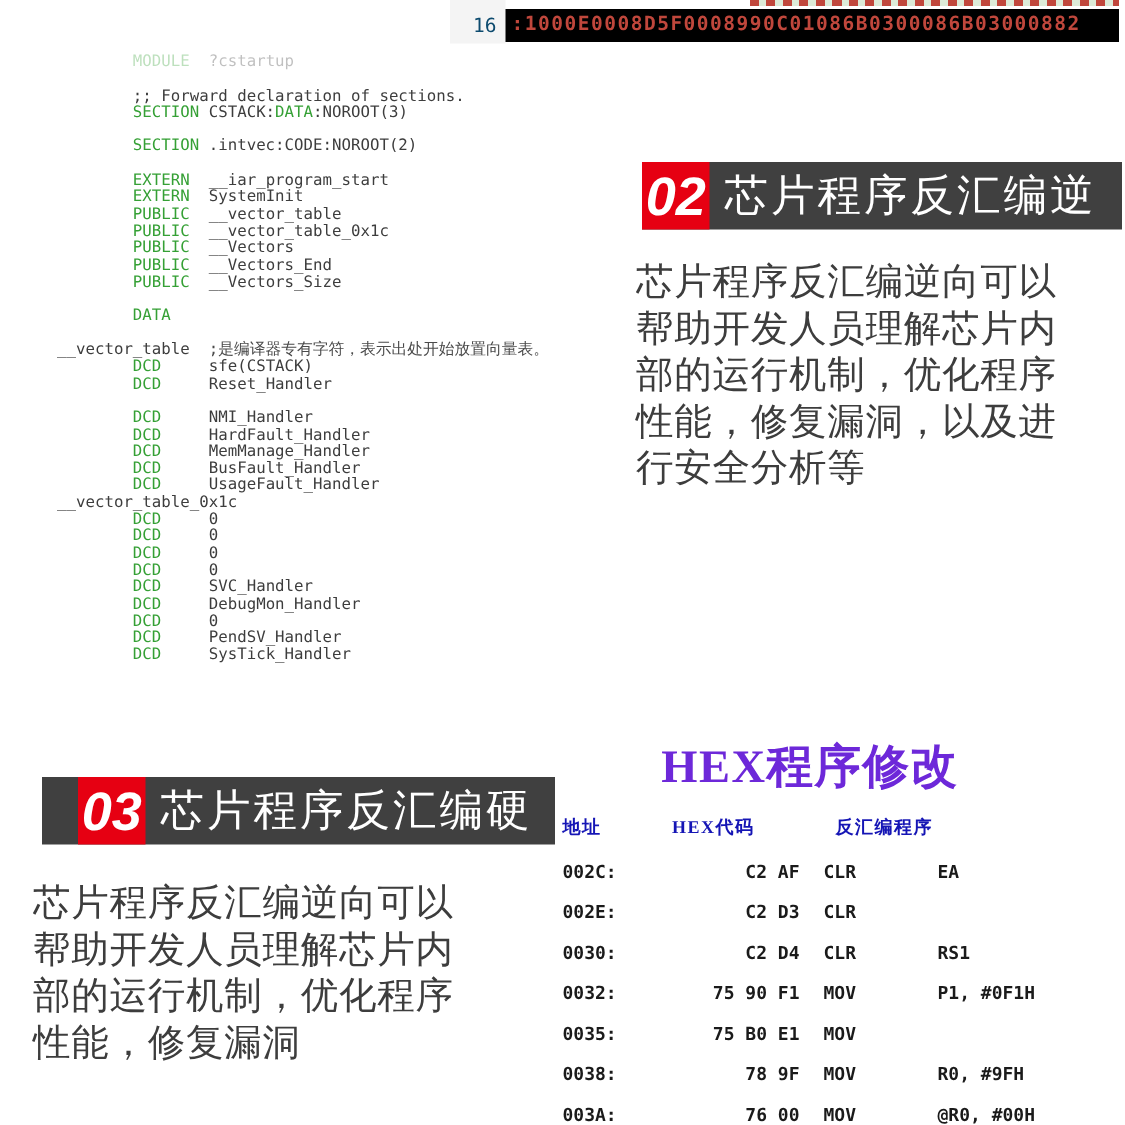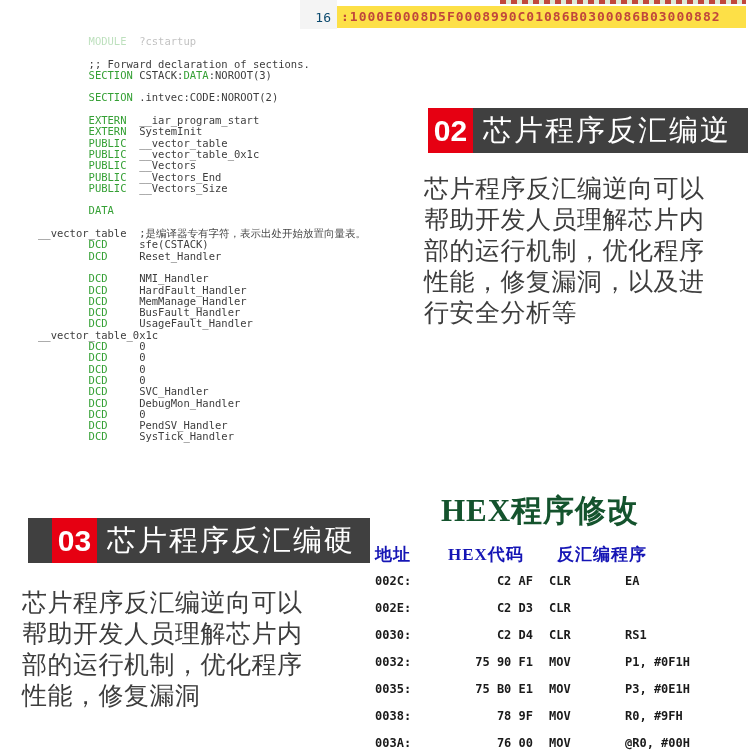--- a/index.html
+++ b/index.html
@@ -5,50 +5,50 @@
   html,body{margin:0;padding:0;background:#ffffff;}
   #page{position:relative;width:750px;height:750px;background:#fff;overflow:hidden;
         font-family:"Liberation Sans",sans-serif;}
 
   
   .hex-gutter{position:absolute;left:300px;top:0;width:37px;height:29px;background:#f4f4f4;}
   .hex-gutter .num{position:absolute;right:6px;bottom:4px;
         font-family:"DejaVu Sans Mono",monospace;font-size:13px;color:#0c4a6e;}
   .hex-partial{position:absolute;left:500px;top:0;width:246px;height:4px;
         background:repeating-linear-gradient(90deg,#c0473c 0 6px,#dcead7 6px 11px);}
-  .hex-bar{position:absolute;left:337px;top:6px;width:409px;height:22px;background:#fde047;}
+  .hex-bar{position:absolute;left:337px;top:6px;width:409px;height:22px;background:#000000;}
   .hex-bar .hex-text{position:absolute;left:4px;top:3px;
         font-family:"DejaVu Sans Mono",monospace;font-size:13px;font-weight:bold;
         letter-spacing:1px;color:#c0473c;white-space:nowrap;}
 
   
   .asm{position:absolute;left:38px;top:36px;width:400px;
         font-family:"DejaVu Sans Mono",monospace;font-size:10.5px;line-height:11.3px;
         color:#3d3d3d;white-space:pre;}
   .asm .kw{color:#35a035;}
   .asm .tx{color:#3d3d3d;}
   .asm .cm{color:#4a4a4a;}
   .asm .faded{opacity:.32;}
   .asm-line{height:11.3px;}
 
   
   .sec-header{position:absolute;height:45px;background:#404040;display:flex;align-items:center;}
   .sec-badge{width:45px;height:45px;background:#e60012;color:#fff;display:flex;
-        align-items:center;justify-content:center;font-size:30px;font-weight:bold;flex:0 0 45px;}
+        align-items:center;justify-content:center;font-size:36px;font-weight:bold;flex:0 0 45px;font-style:italic;}
   .sec-title{color:#ffffff;font-size:29px;letter-spacing:2px;padding-left:10px;white-space:nowrap;
         font-weight:500;}
 
   .sec-body{position:absolute;font-size:25px;line-height:31px;color:#3d3d3d;
         white-space:pre-line;letter-spacing:.5px;}
 
   
   .hexmod-title{position:absolute;left:370px;top:490px;width:340px;text-align:center;
-        font-family:"Liberation Serif",serif;font-size:31px;font-weight:bold;color:#14532d;
+        font-family:"Liberation Serif",serif;font-size:31px;font-weight:bold;color:#6d28d9;
         letter-spacing:1px;}
-  .hexmod-head{position:absolute;top:543px;font-size:17px;font-weight:bold;color:#1515b5;
+  .hexmod-head{position:absolute;top:543px;font-size:12px;font-weight:bold;color:#1515b5;
         font-family:"Liberation Serif",serif;letter-spacing:1px;white-space:nowrap;}
   #hexmod-rows{position:absolute;left:375px;top:567px;width:372px;}
   .hexmod-row{display:flex;height:27px;align-items:center;
         font-family:"DejaVu Sans Mono",monospace;font-size:12px;font-weight:bold;color:#1a1a1a;}
   .hexmod-row .c-addr{width:66px;}
   .hexmod-row .c-code{width:92px;text-align:right;white-space:pre;}
   .hexmod-row .c-mn{width:76px;padding-left:16px;}
   .hexmod-row .c-op{flex:1;white-space:pre;}
 </style>
 </head>
@@ -112,21 +112,20 @@
       <div class="hexmod-row">
         <span class="c-addr">0032:</span>
         <span class="c-code">75 90 F1</span>
         <span class="c-mn">MOV</span>
         <span class="c-op">P1, #0F1H</span>
       </div>
       <div class="hexmod-row">
         <span class="c-addr">0035:</span>
         <span class="c-code">75 B0 E1</span>
         <span class="c-mn">MOV</span>
-        <span class="c-op">P3, #0E1H</span>
       </div>
       <div class="hexmod-row">
         <span class="c-addr">0038:</span>
         <span class="c-code">78 9F</span>
         <span class="c-mn">MOV</span>
         <span class="c-op">R0, #9FH</span>
       </div>
       <div class="hexmod-row">
         <span class="c-addr">003A:</span>
         <span class="c-code">76 00</span>

